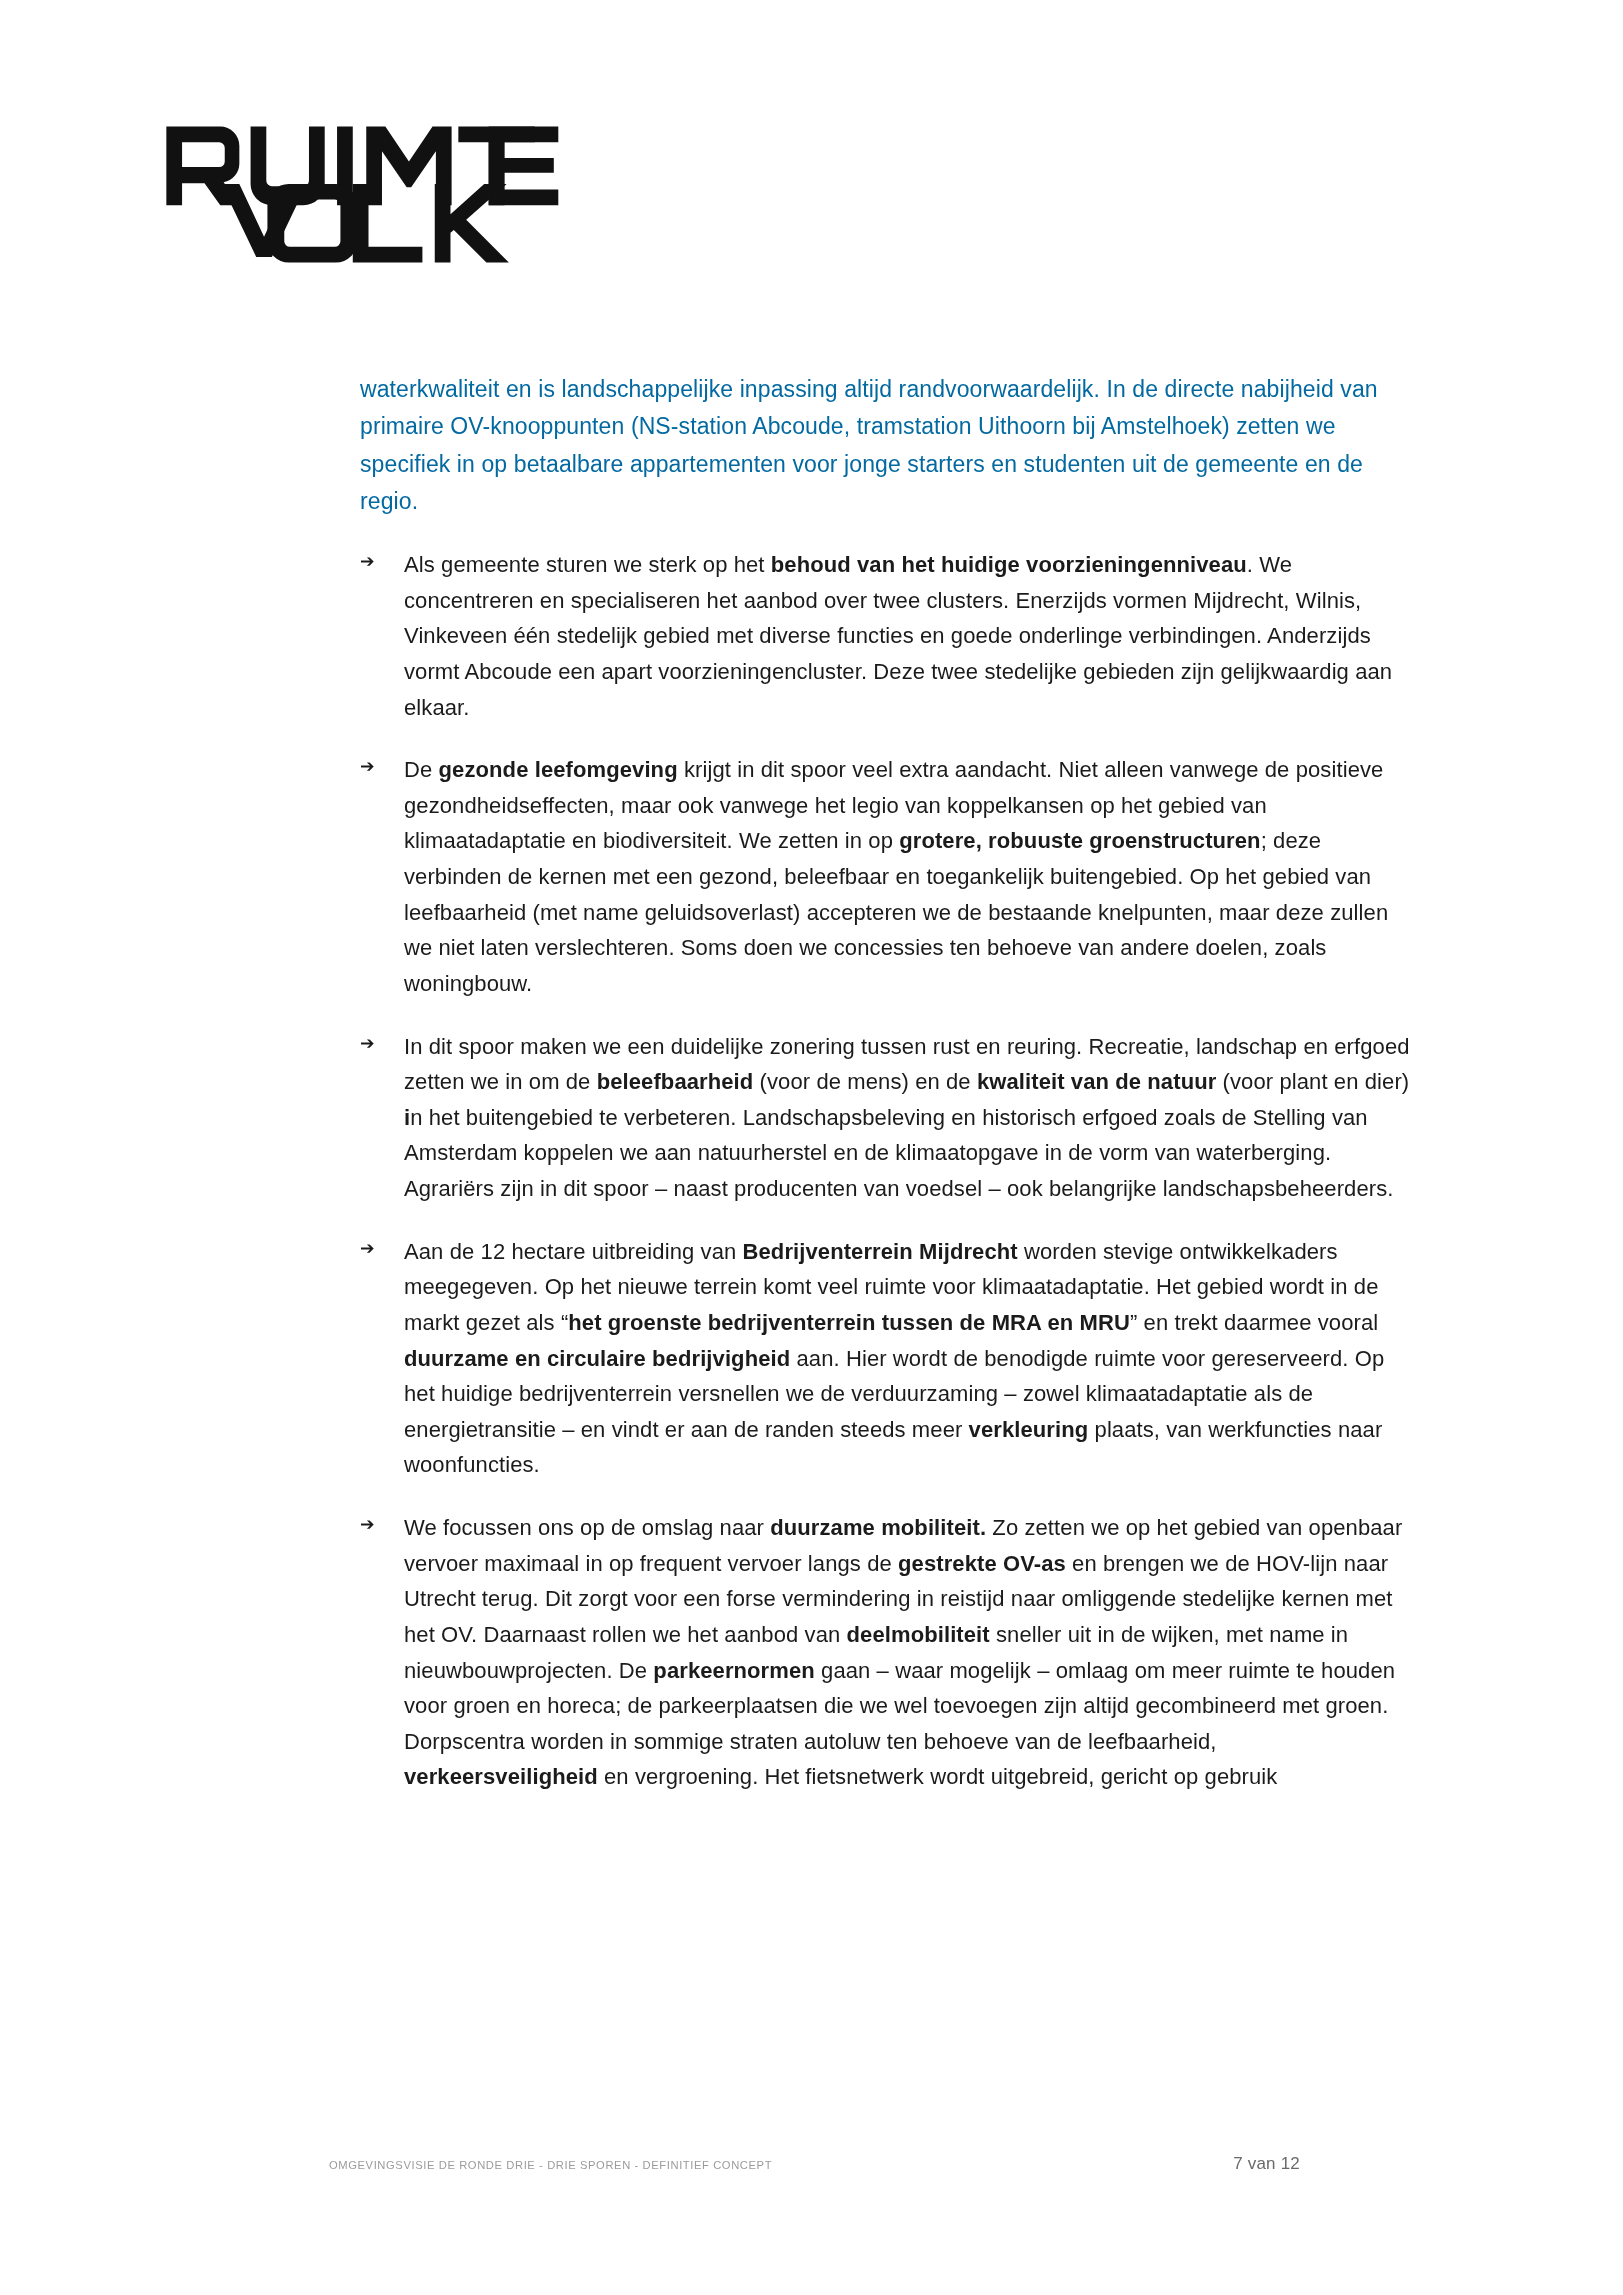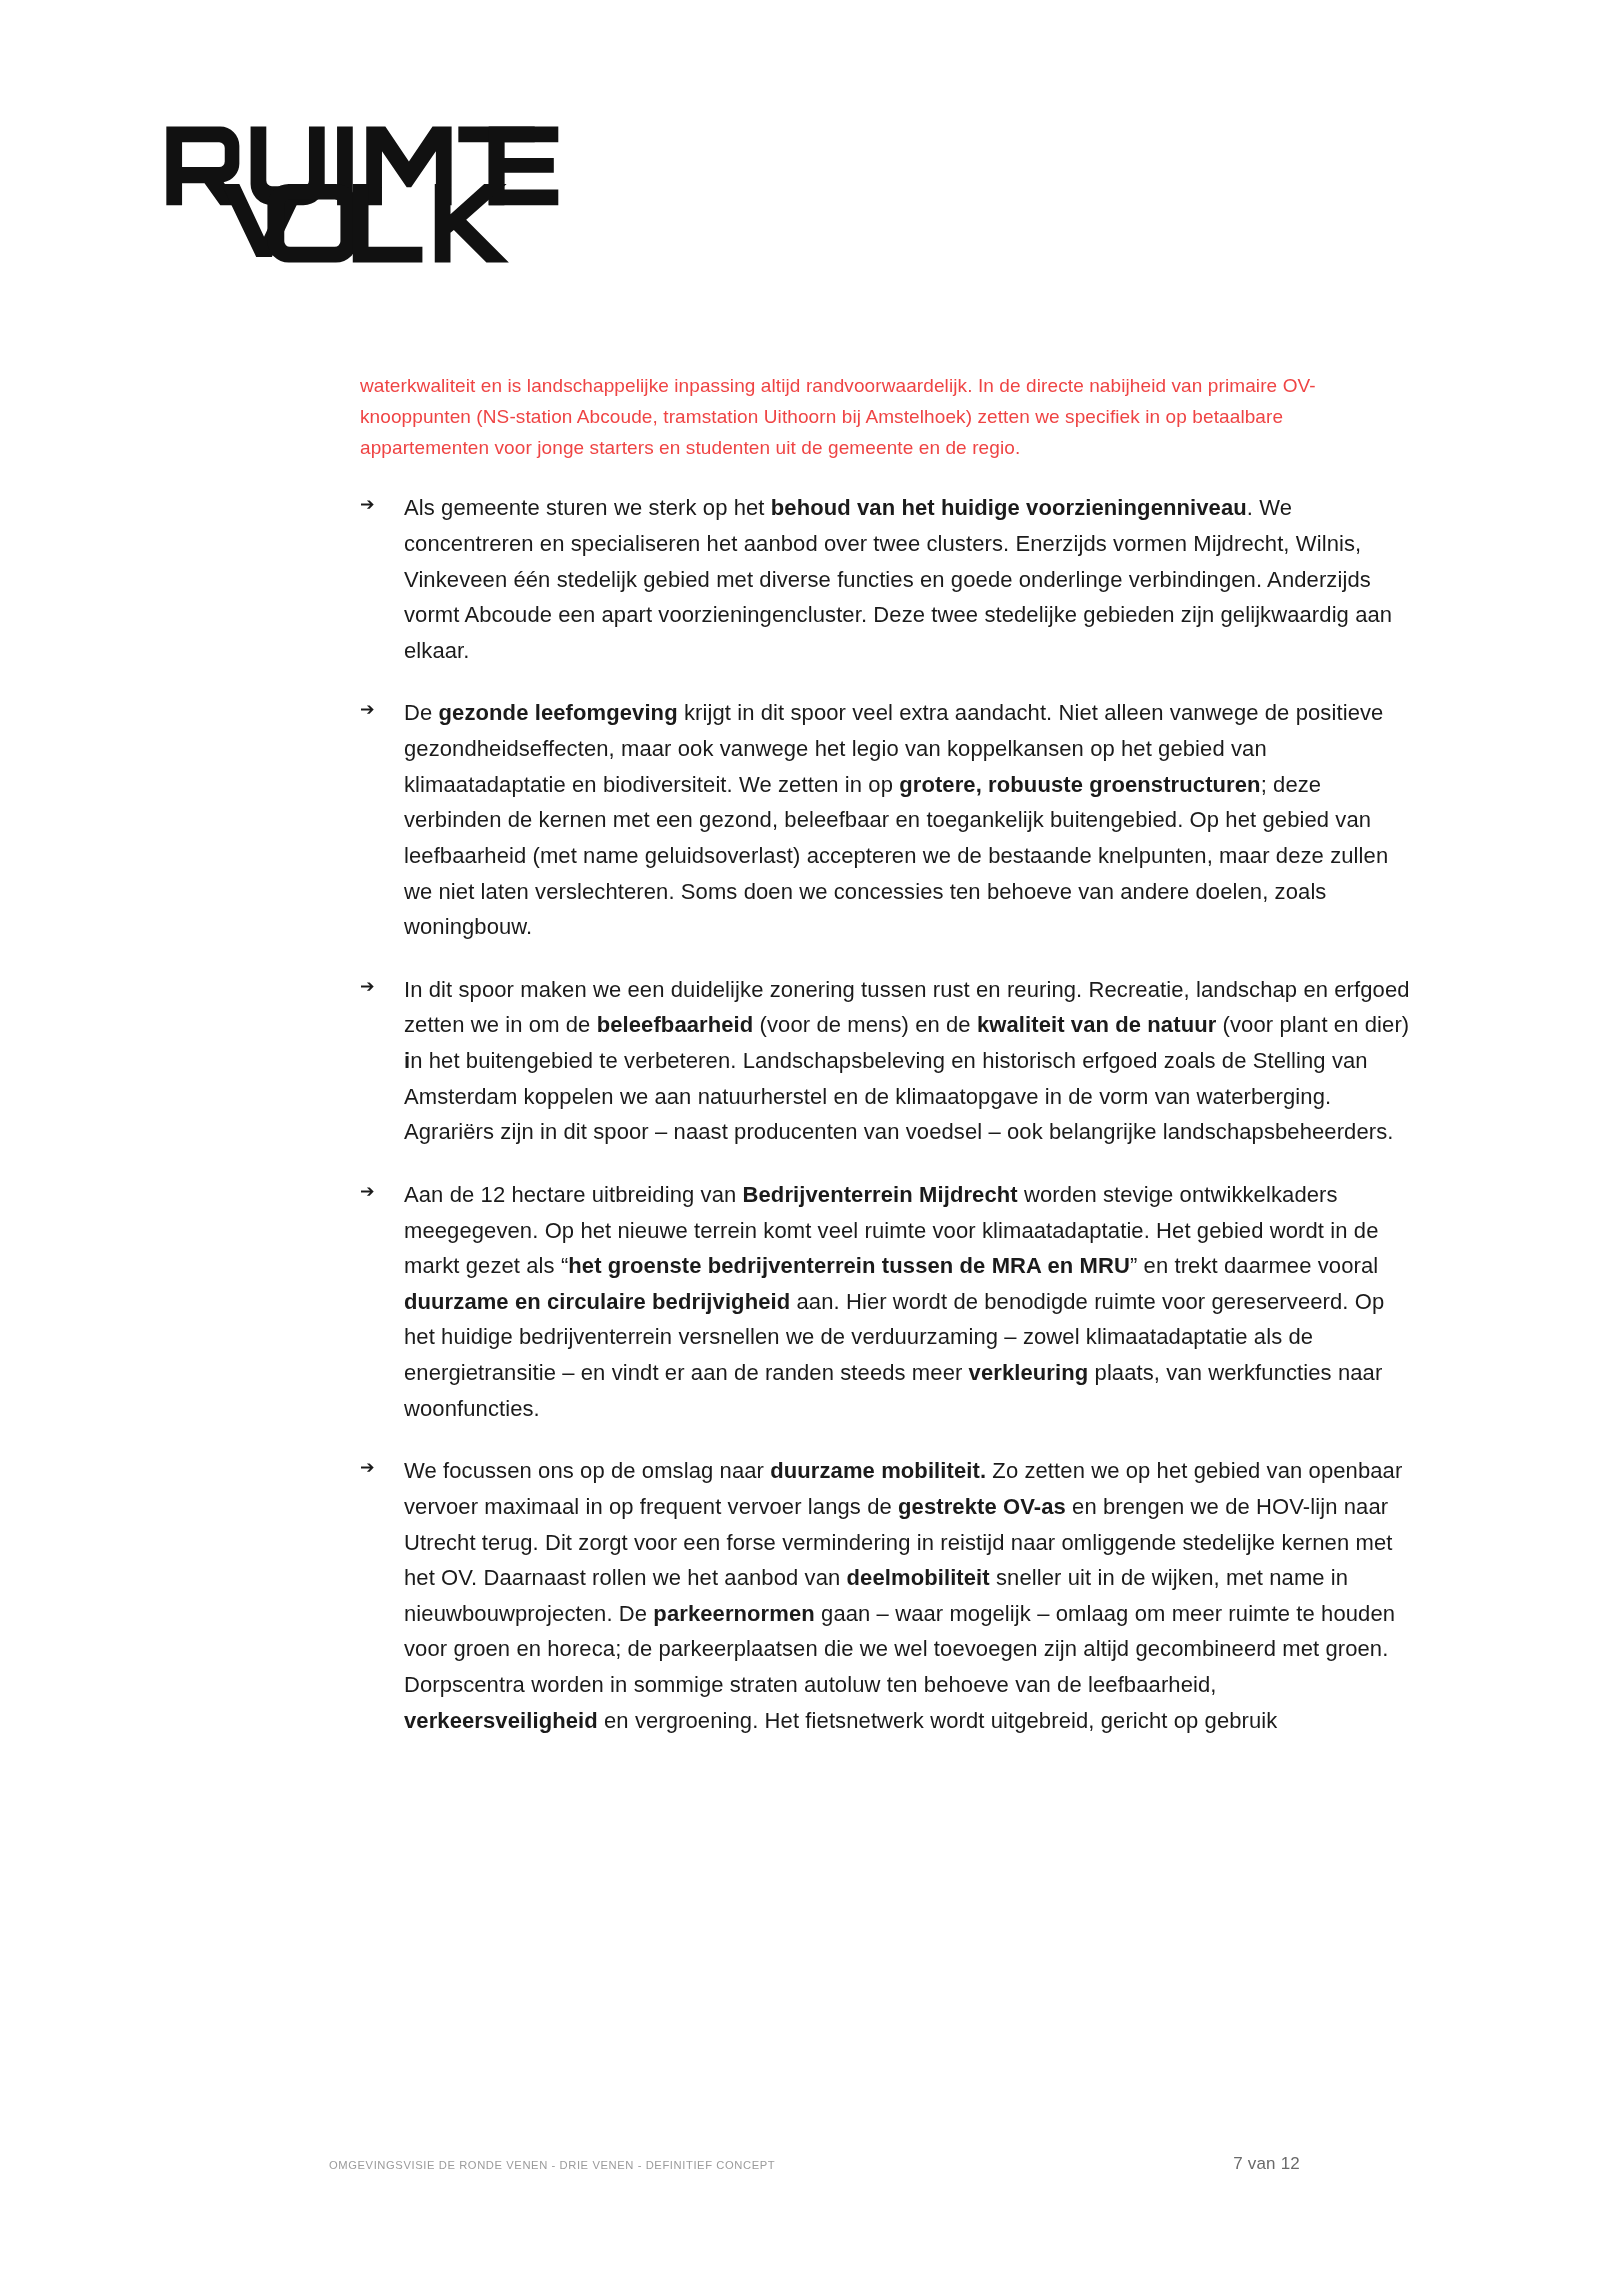--- a/index.html
+++ b/index.html
@@ -34,23 +34,23 @@
 
   
   .content {
     position: absolute;
     left: 360px;
     top: 371px;
     width: 1052px;
   }
   p.para {
     margin: 0 0 27px 0;
-    font-size: 19px;
+    font-size: 23px;
     line-height: 1.62;
-    color: #ef4444;
+    color: #0369a1;
     letter-spacing: 0.1px;
   }
   .bullet-row {
     display: flex;
     margin: 0 0 27px 0;
     align-items: flex-start;
   }
   .arrow {
     flex: 0 0 44px;
     font-size: 17.4px;
@@ -135,18 +135,18 @@
           <div class="bullet-text"><span>Aan de 12 hectare uitbreiding van </span><b>Bedrijventerrein Mijdrecht</b><span> worden stevige ontwikkelkaders meegegeven. Op het nieuwe terrein komt veel ruimte voor klimaatadaptatie. Het gebied wordt in de markt gezet als “</span><b>het groenste bedrijventerrein tussen de MRA en MRU</b><span>” en trekt daarmee vooral </span><b>duurzame en circulaire bedrijvigheid</b><span> aan. Hier wordt de benodigde ruimte voor gereserveerd. Op het huidige bedrijventerrein versnellen we de verduurzaming – zowel klimaatadaptatie als de energietransitie – en vindt er aan de randen steeds meer </span><b>verkleuring</b><span> plaats, van werkfuncties naar woonfuncties.</span></div>
         </div>
         <div class="bullet-row">
           <div class="arrow">➔</div>
           <div class="bullet-text"><span>We focussen ons op de omslag naar </span><b>duurzame mobiliteit.</b><span> Zo zetten we op het gebied van openbaar vervoer maximaal in op frequent vervoer langs de </span><b>gestrekte OV-as</b><span> en brengen we de HOV-lijn naar Utrecht terug. Dit zorgt voor een forse vermindering in reistijd naar omliggende stedelijke kernen met het OV. Daarnaast rollen we het aanbod van </span><b>deelmobiliteit</b><span> sneller uit in de wijken, met name in nieuwbouwprojecten. De </span><b>parkeernormen</b><span> gaan – waar mogelijk – omlaag om meer ruimte te houden voor groen en horeca; de parkeerplaatsen die we wel toevoegen zijn altijd gecombineerd met groen. Dorpscentra worden in sommige straten autoluw ten behoeve van de leefbaarheid, </span><b>verkeersveiligheid</b><span> en vergroening. Het fietsnetwerk wordt uitgebreid, gericht op gebruik</span></div>
         </div>
       </div>
   </div>
 
   <div class="footer">
-    <div class="left">OMGEVINGSVISIE DE RONDE VENEN - DRIE VENEN - DEFINITIEF CONCEPT</div>
+    <div class="left">OMGEVINGSVISIE DE RONDE DRIE - DRIE SPOREN - DEFINITIEF CONCEPT</div>
     <div class="right">7 van 12</div>
   </div>
 
 </div>
 
 
 </body></html>

